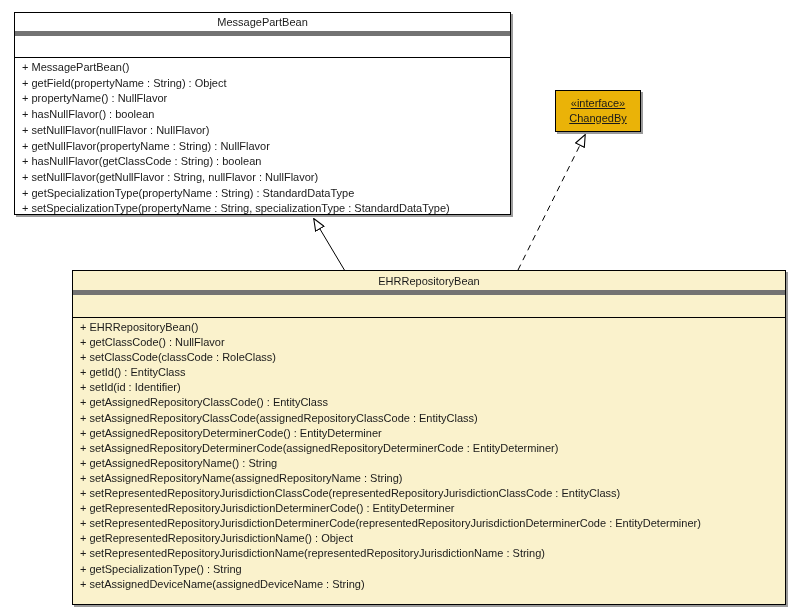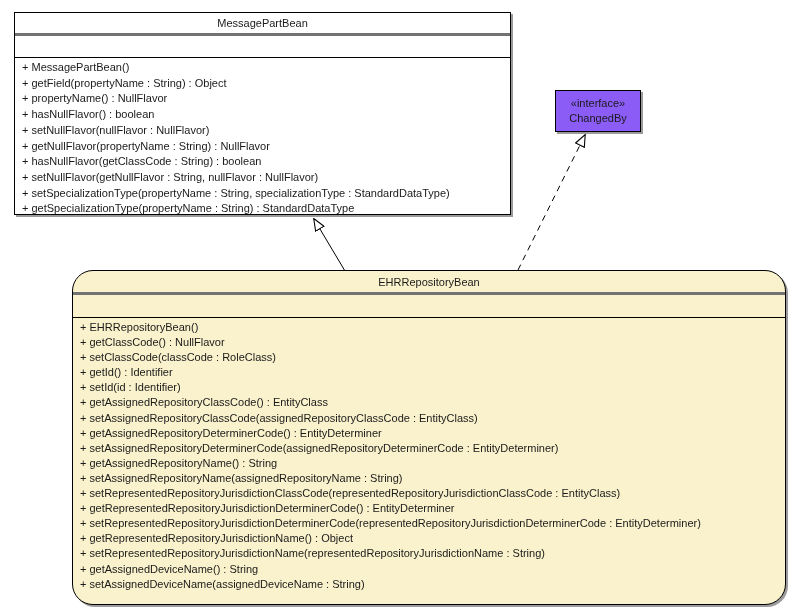--- a/index.html
+++ b/index.html
@@ -28,21 +28,21 @@
     background: #ffffff;
     box-shadow: 2px 2px 0 0 #9b9b9b;
     display: flex;
     flex-direction: column;
     font-size: 11px;
     color: #1a1a1a;
   }
 
   .uml-title {
     box-sizing: border-box;
-    border-bottom: 3px solid #737373;
+    border-bottom: 5px solid #737373;
     text-align: center;
     display: flex;
     align-items: center;
     justify-content: center;
     white-space: nowrap;
     overflow: hidden;
   }
 
   .uml-attrs {
     box-sizing: border-box;
@@ -67,21 +67,21 @@
 
   
   .box-iface {
     left: 555px; top: 90px; width: 86px; height: 42px;
     justify-content: center;
     text-align: center;
     line-height: 15px;
   }
 
   
-  .box-ehr   { left: 72px;  top: 270px; width: 714px; height: 335px; border-radius: 21px; }
+  .box-ehr   { left: 72px;  top: 270px; width: 714px; height: 335px; }
   .box-ehr   .uml-title   { height: 24px; }
   .box-ehr   .uml-attrs   { height: 23px; }
   .box-ehr   .uml-methods { line-height: 15.1px; }
 
   .edge-solid  { stroke: #000000; stroke-width: 1; fill: none; }
   .edge-dashed { stroke: #000000; stroke-width: 1; fill: none; stroke-dasharray: 6 5; }
 </style>
 </head>
 <body>
 
@@ -102,48 +102,48 @@
     <div class="uml-attrs"></div>
     <div class="uml-methods">
         <div class="uml-method">+ MessagePartBean()</div>
         <div class="uml-method">+ getField(propertyName : String) : Object</div>
         <div class="uml-method">+ propertyName() : NullFlavor</div>
         <div class="uml-method">+ hasNullFlavor() : boolean</div>
         <div class="uml-method">+ setNullFlavor(nullFlavor : NullFlavor)</div>
         <div class="uml-method">+ getNullFlavor(propertyName : String) : NullFlavor</div>
         <div class="uml-method">+ hasNullFlavor(getClassCode : String) : boolean</div>
         <div class="uml-method">+ setNullFlavor(getNullFlavor : String, nullFlavor : NullFlavor)</div>
+        <div class="uml-method">+ getSpecializationType(propertyName : String) : StandardDataType</div>
         <div class="uml-method">+ setSpecializationType(propertyName : String, specializationType : StandardDataType)</div>
-        <div class="uml-method">+ getSpecializationType(propertyName : String) : StandardDataType</div>
       </div>
   </div>
 
-  <div class="uml-box box-iface" style="background: #8b5cf6;">
+  <div class="uml-box box-iface" style="background: #eab308; text-decoration: underline;">
     <div>«interface»</div>
     <div>ChangedBy</div>
   </div>
 
   <div class="uml-box box-ehr" style="background: rgb(250, 242, 204);">
     <div class="uml-title">EHRRepositoryBean</div>
     <div class="uml-attrs"></div>
     <div class="uml-methods">
         <div class="uml-method">+ EHRRepositoryBean()</div>
         <div class="uml-method">+ getClassCode() : NullFlavor</div>
         <div class="uml-method">+ setClassCode(classCode : RoleClass)</div>
-        <div class="uml-method">+ getId() : Identifier</div>
+        <div class="uml-method">+ getId() : EntityClass</div>
         <div class="uml-method">+ setId(id : Identifier)</div>
         <div class="uml-method">+ getAssignedRepositoryClassCode() : EntityClass</div>
         <div class="uml-method">+ setAssignedRepositoryClassCode(assignedRepositoryClassCode : EntityClass)</div>
         <div class="uml-method">+ getAssignedRepositoryDeterminerCode() : EntityDeterminer</div>
         <div class="uml-method">+ setAssignedRepositoryDeterminerCode(assignedRepositoryDeterminerCode : EntityDeterminer)</div>
         <div class="uml-method">+ getAssignedRepositoryName() : String</div>
         <div class="uml-method">+ setAssignedRepositoryName(assignedRepositoryName : String)</div>
         <div class="uml-method">+ setRepresentedRepositoryJurisdictionClassCode(representedRepositoryJurisdictionClassCode : EntityClass)</div>
         <div class="uml-method">+ getRepresentedRepositoryJurisdictionDeterminerCode() : EntityDeterminer</div>
         <div class="uml-method">+ setRepresentedRepositoryJurisdictionDeterminerCode(representedRepositoryJurisdictionDeterminerCode : EntityDeterminer)</div>
         <div class="uml-method">+ getRepresentedRepositoryJurisdictionName() : Object</div>
         <div class="uml-method">+ setRepresentedRepositoryJurisdictionName(representedRepositoryJurisdictionName : String)</div>
-        <div class="uml-method">+ getAssignedDeviceName() : String</div>
+        <div class="uml-method">+ getSpecializationType() : String</div>
         <div class="uml-method">+ setAssignedDeviceName(assignedDeviceName : String)</div>
       </div>
   </div>
 
 </div>
 
 </body></html>

